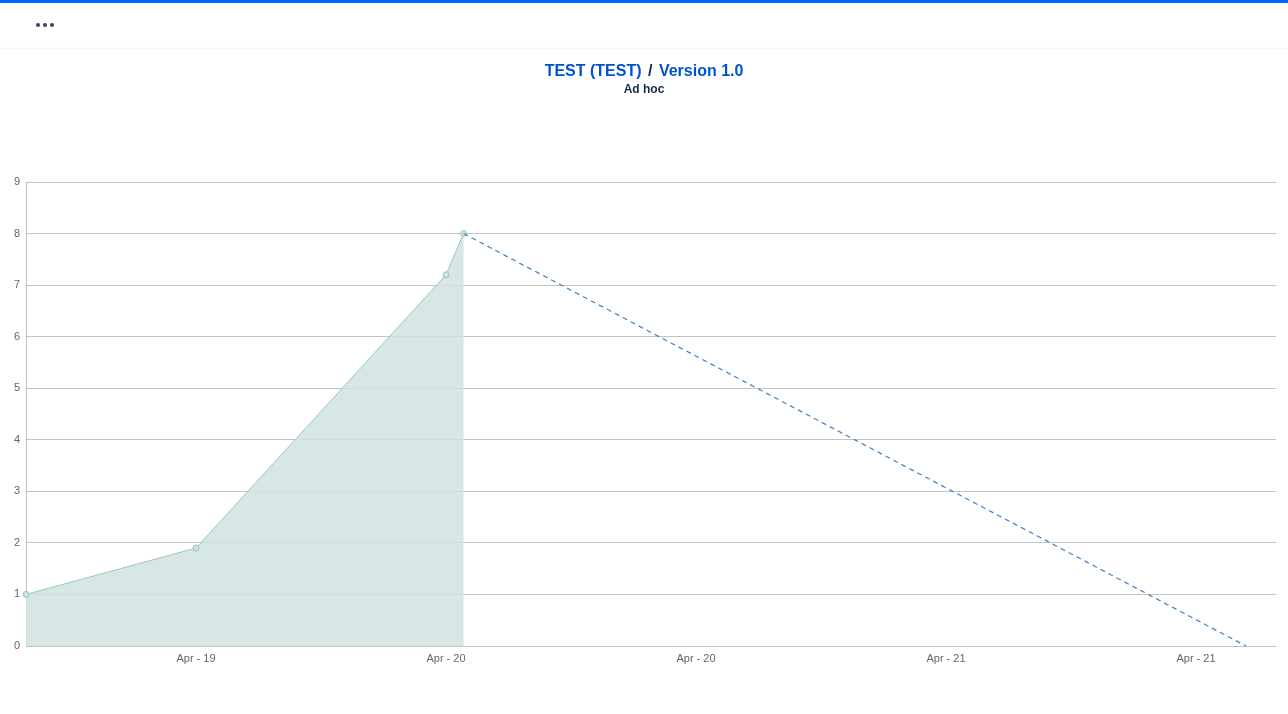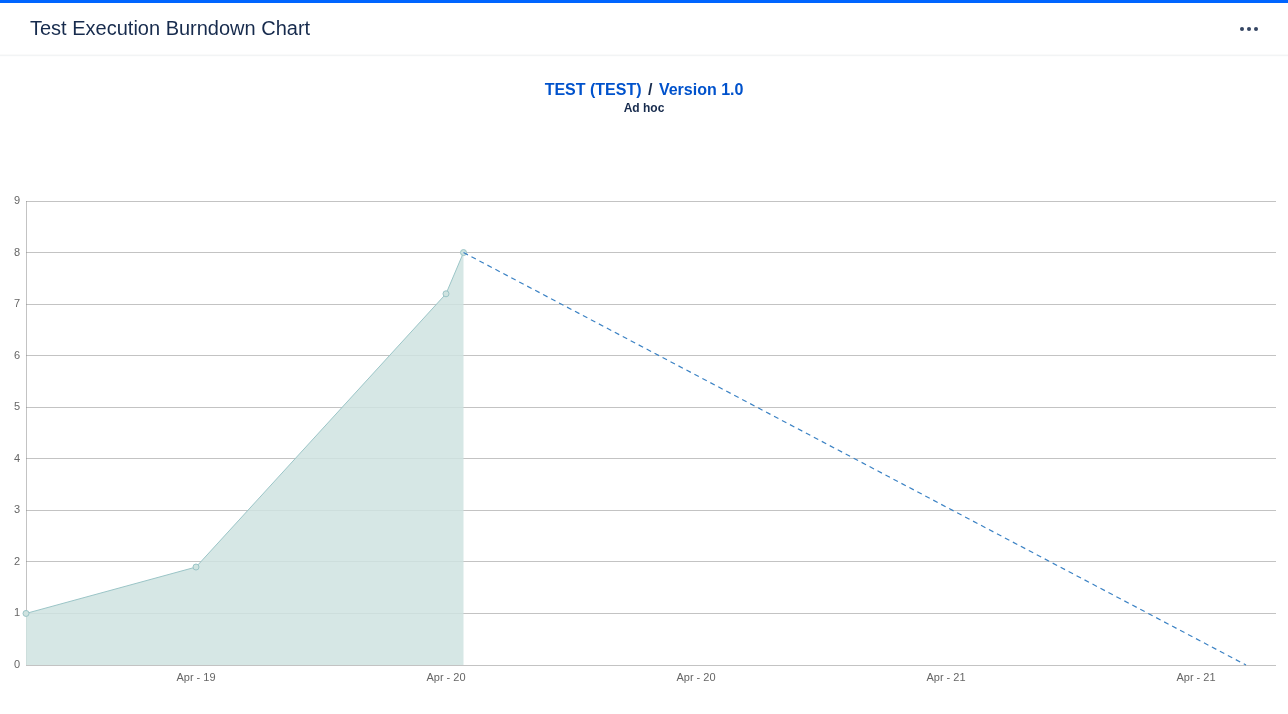--- a/index.html
+++ b/index.html
@@ -40,21 +40,21 @@
     gap: 3px;
   }
   .dots span {
     width: 4px;
     height: 4px;
     border-radius: 50%;
     background: #344563;
   }
   .crumb {
     text-align: center;
-    margin-top: 26px;
+    margin-top: 14px;
     font-size: 16px;
     font-weight: 700;
   }
   .crumb a {
     color: #0052CC;
     text-decoration: none;
   }
   .crumb .sep {
     color: #172B4D;
     margin: 0 2px;
@@ -98,21 +98,20 @@
     stroke: #9bc5c7;
     stroke-width: 1;
   }
 </style>
 </head>
 <body>
 
 <div class="top-bar"></div>
 
 <div class="header">
-  <div class="title">Test Execution Burndown Chart</div>
   <div class="more-btn">
     <div class="dots">
       <span></span>
         <span></span>
         <span></span>
     </div>
   </div>
 </div>
 
 <div class="crumb">

